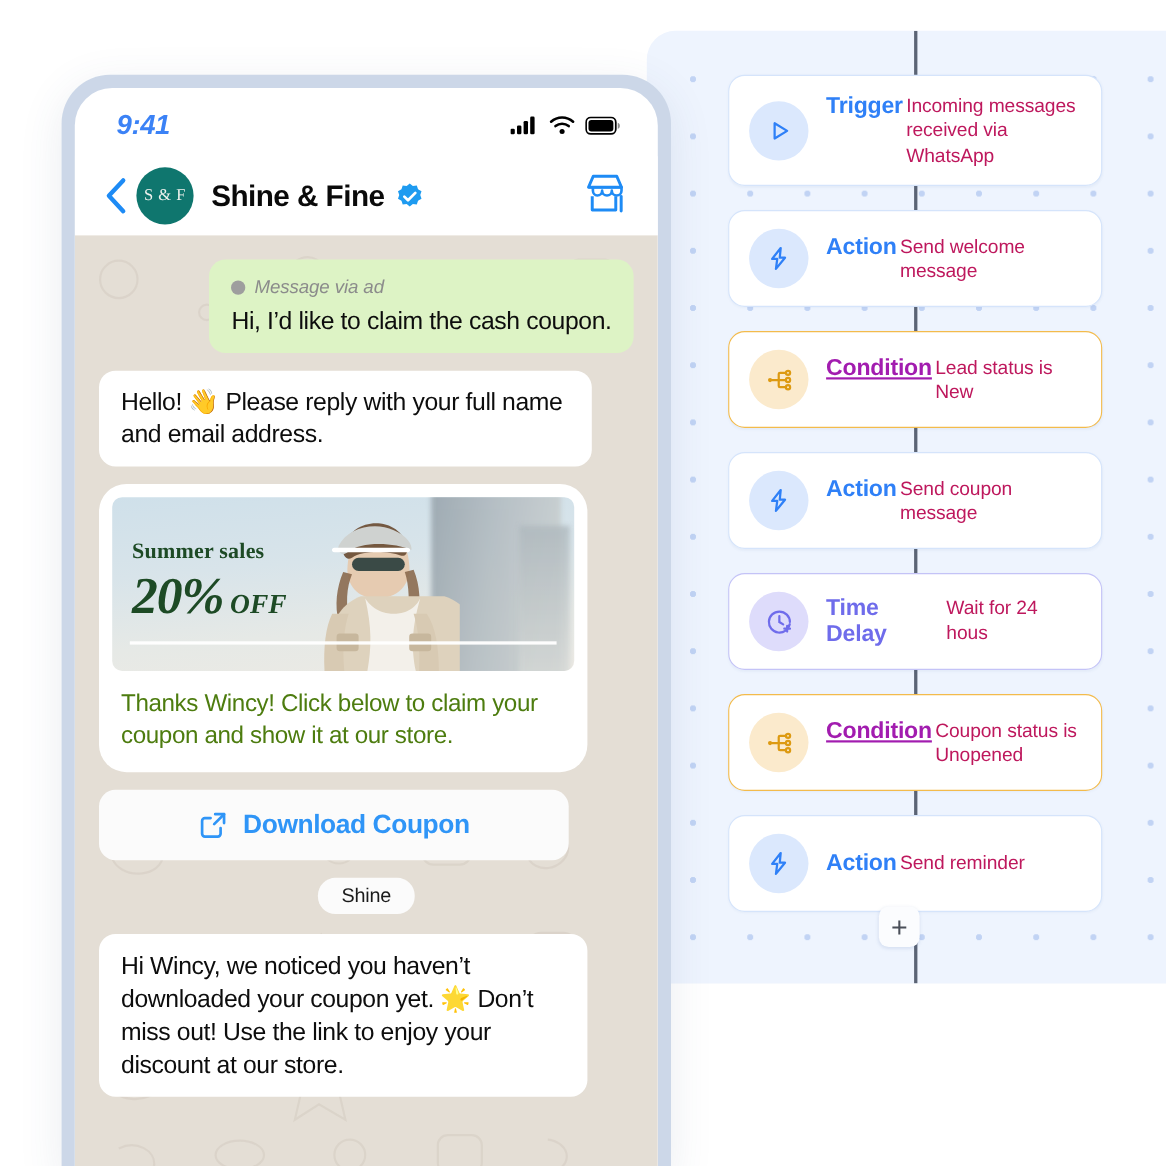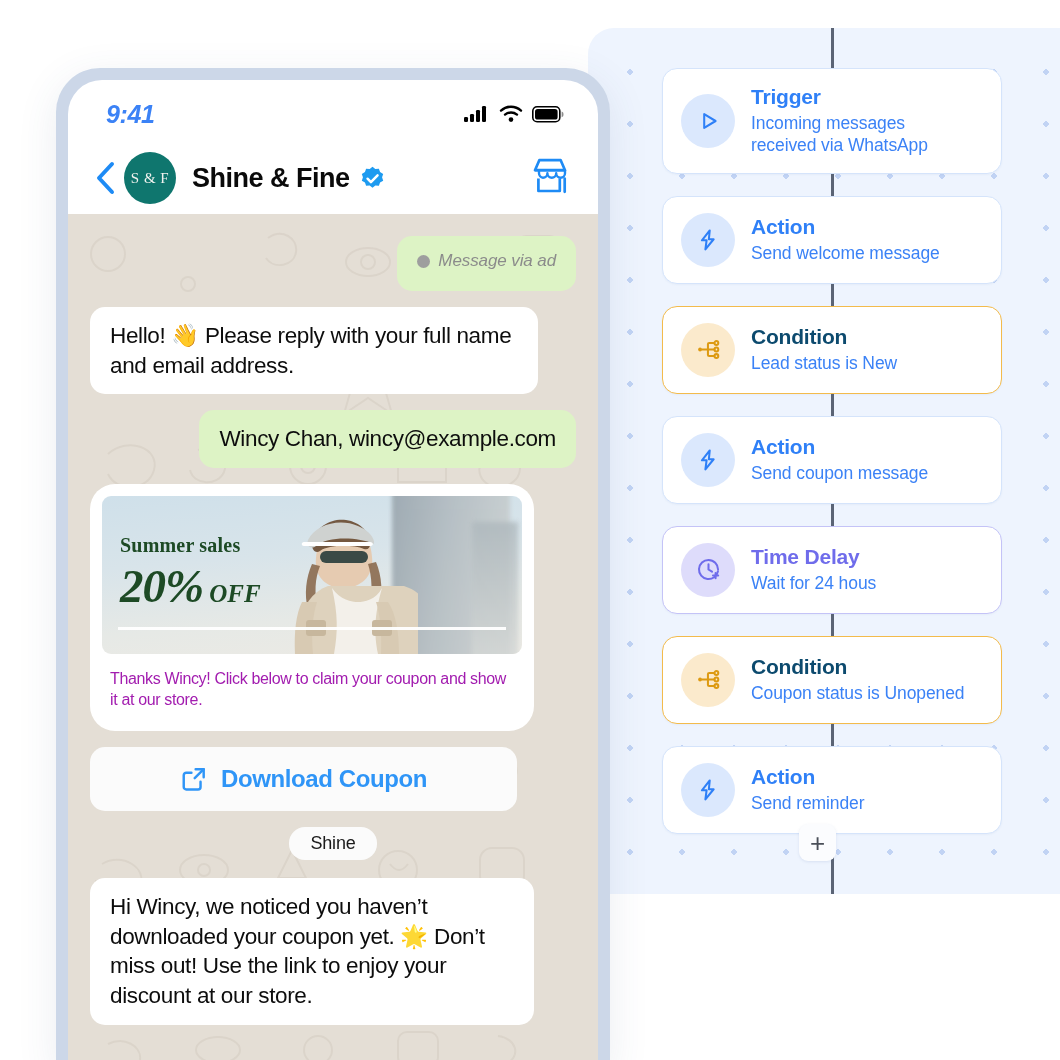--- a/index.html
+++ b/index.html
@@ -52,25 +52,25 @@
 
   .wf-icon {
     width: 54px; height: 54px; min-width:54px;
     border-radius: 50%;
     background: #dbe8fd;
     display: flex; align-items: center; justify-content: center;
   }
   .wf-icon.ic-cond { background: #fbeacc; }
   .wf-icon.ic-delay { background: #dedcfb; }
 
-  .wf-text { display: flex; flex-direction: column; gap: 3px; }
+  .wf-text { display: flex; flex-direction: row; gap: 3px; }
   .wf-title { font-size: 21px; font-weight: 700; color: #2f80f7; letter-spacing: -.2px; }
-  .wf-title.t-cond { color: #0c4a6e; }
+  .wf-title.t-cond { color: #a21caf; text-decoration: underline; }
   .wf-title.t-delay { color: #6f6ceb; }
-  .wf-sub { font-size: 17.5px; color: #3b82f6; line-height: 1.28; letter-spacing: -.1px; }
+  .wf-sub { font-size: 17.5px; color: #be185d; line-height: 1.28; letter-spacing: -.1px; }
 
   .wf-plus {
     position: absolute; left: 211px; top: 796px;
     width: 37px; height: 37px;
     background: #fbfcfe;
     border-radius: 9px;
     display: flex; align-items: center; justify-content: center;
     box-shadow: 0 1px 3px rgba(70,100,160,.13);
   }
   .wf-plus span { color:#4a4f59; font-size: 26px; line-height: 22px; font-weight: 400; }
@@ -193,21 +193,21 @@
     color:#1d4a25; margin-top: 2px;
     display:flex; align-items:baseline; gap:6px;font-style:italic;
   }
   .ci-off .big { font-size: 47px; letter-spacing:-1px; }
   .ci-off .sm { font-size: 25px; }
   .ci-rule {
     position:absolute; left:16px; right:16px; bottom:24px;
     height:3px; background:#ffffff; opacity:.95;
   }
   .coupon-text {
-    font-size: 16px; color:#a21caf; line-height:1.32; letter-spacing:-.35px;
+    font-size: 22px; color:#4d7c0f; line-height:1.32; letter-spacing:-.35px;
     padding: 14px 8px 12px 8px;
   }
 
   .dl-btn {
     width: 427px;
     background:#fbfbfb; border-radius:15px;
     height: 64px;
     display:flex; align-items:center; justify-content:center; gap:13px;
     color:#2f95f7; font-size:24px; font-weight:700; letter-spacing:-.4px;
   }
@@ -447,34 +447,30 @@
         </svg>
 
         <div class="msgs">
 
           <div class="row right">
             <div class="bubble out" style="max-width:420px">
               <div class="adlabel">
                 <span class="addot"></span>
                 <span>Message via ad</span>
               </div>
+              <div>Hi, I’d like to claim the cash coupon.</div>
             </div>
           </div>
 
           <div class="row left">
             <div class="bubble in" style="max-width:448px">
               <div>Hello! 👋 Please reply with your full name and email address.</div>
             </div>
           </div>
 
-          <div class="row right">
-            <div class="bubble out">
-              <div>Wincy Chan, wincy@example.com</div>
-            </div>
-          </div>
 
           <div class="row left">
             <div class="coupon-card">
               <div class="coupon-img">
                 <div class="ci-bldg"></div>
                 <div class="ci-bldg2"></div>
                 <svg class="ci-person" viewBox="0 0 150 150">
                   <g>
                     <path d="M48 54c2-20 12-34 28-34s27 14 28 33c2 16-8 30-27 31S46 72 48 54z" fill="#e6c9ae" opacity=".95"></path>
                     <path d="M44 60c-6 14-8 30-4 46l10-2c-4-14-3-30 2-42z" fill="#8b6a4f" opacity=".9"></path>

